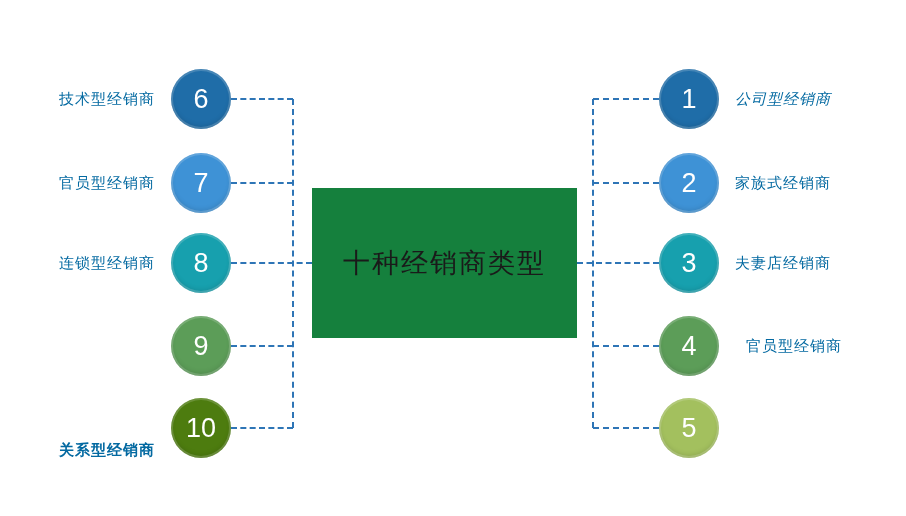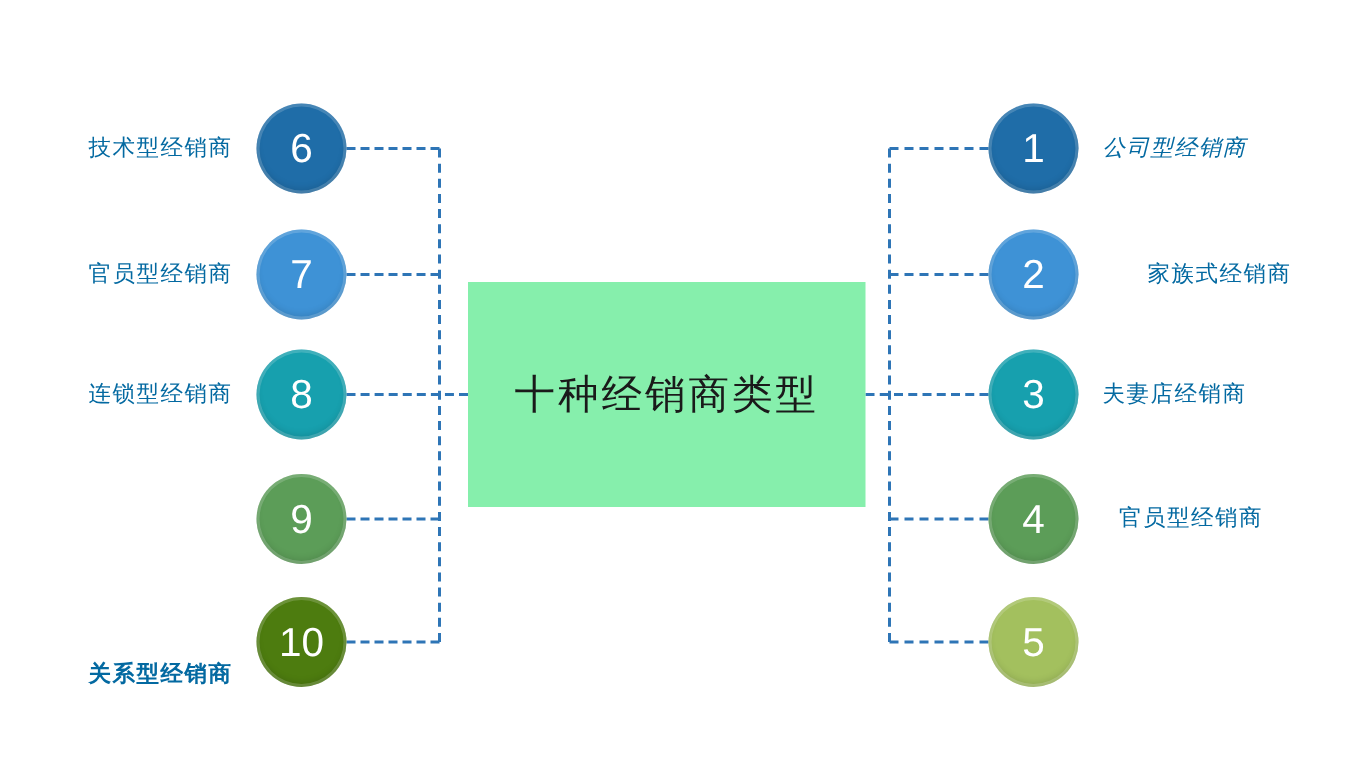--- a/index.html
+++ b/index.html
@@ -85,21 +85,21 @@
   <div class="hline" style="top: 427px; left: 231px; width: 62px; border-color: rgb(46, 117, 182);"></div>
   <div class="vline" style="left: 292px; top: 99px; height: 329px; border-color: rgb(46, 117, 182);"></div>
 
   <div class="hline" style="top: 98px; left: 593px; width: 66px; border-color: rgb(46, 117, 182);"></div>
   <div class="hline" style="top: 182px; left: 593px; width: 66px; border-color: rgb(46, 117, 182);"></div>
   <div class="hline" style="top: 262px; left: 577px; width: 82px; border-color: rgb(46, 117, 182);"></div>
   <div class="hline" style="top: 345px; left: 593px; width: 66px; border-color: rgb(46, 117, 182);"></div>
   <div class="hline" style="top: 427px; left: 593px; width: 66px; border-color: rgb(46, 117, 182);"></div>
   <div class="vline" style="left: 592px; top: 99px; height: 329px; border-color: rgb(46, 117, 182);"></div>
 
-  <div class="center-box" style="background: #86efac;">
+  <div class="center-box" style="background: #15803d;">
     <span class="title" style="color: rgb(26, 26, 26);">十种经销商类型</span>
   </div>
 
   <div class="circle" style="left: 171px; top: 69px; background: rgb(31, 109, 168);">
       <span class="num">6</span>
     </div>
   <div class="circle" style="left: 171px; top: 153px; background: rgb(62, 146, 214);">
       <span class="num">7</span>
     </div>
   <div class="circle" style="left: 171px; top: 233px; background: rgb(23, 160, 174);">
@@ -127,17 +127,17 @@
       <span class="num">3</span>
     </div>
   <div class="circle" style="left: 659px; top: 316px; background: rgb(92, 157, 88);">
       <span class="num">4</span>
     </div>
   <div class="circle" style="left: 659px; top: 398px; background: rgb(163, 192, 94);">
       <span class="num">5</span>
     </div>
 
   <div class="label right-side" style="top:84px;font-style:italic;">公司型经销商</div>
-  <div class="label right-side" style="top:168px;margin-left:30px;">家族式经销商</div>
+  <div class="label right-side" style="top:168px;">家族式经销商</div>
   <div class="label right-side" style="top:248px;text-align:center;">夫妻店经销商</div>
   <div class="label right-side" style="top:331px;margin-left:11px;">官员型经销商</div>
 
 </div>
 
 </body></html>

